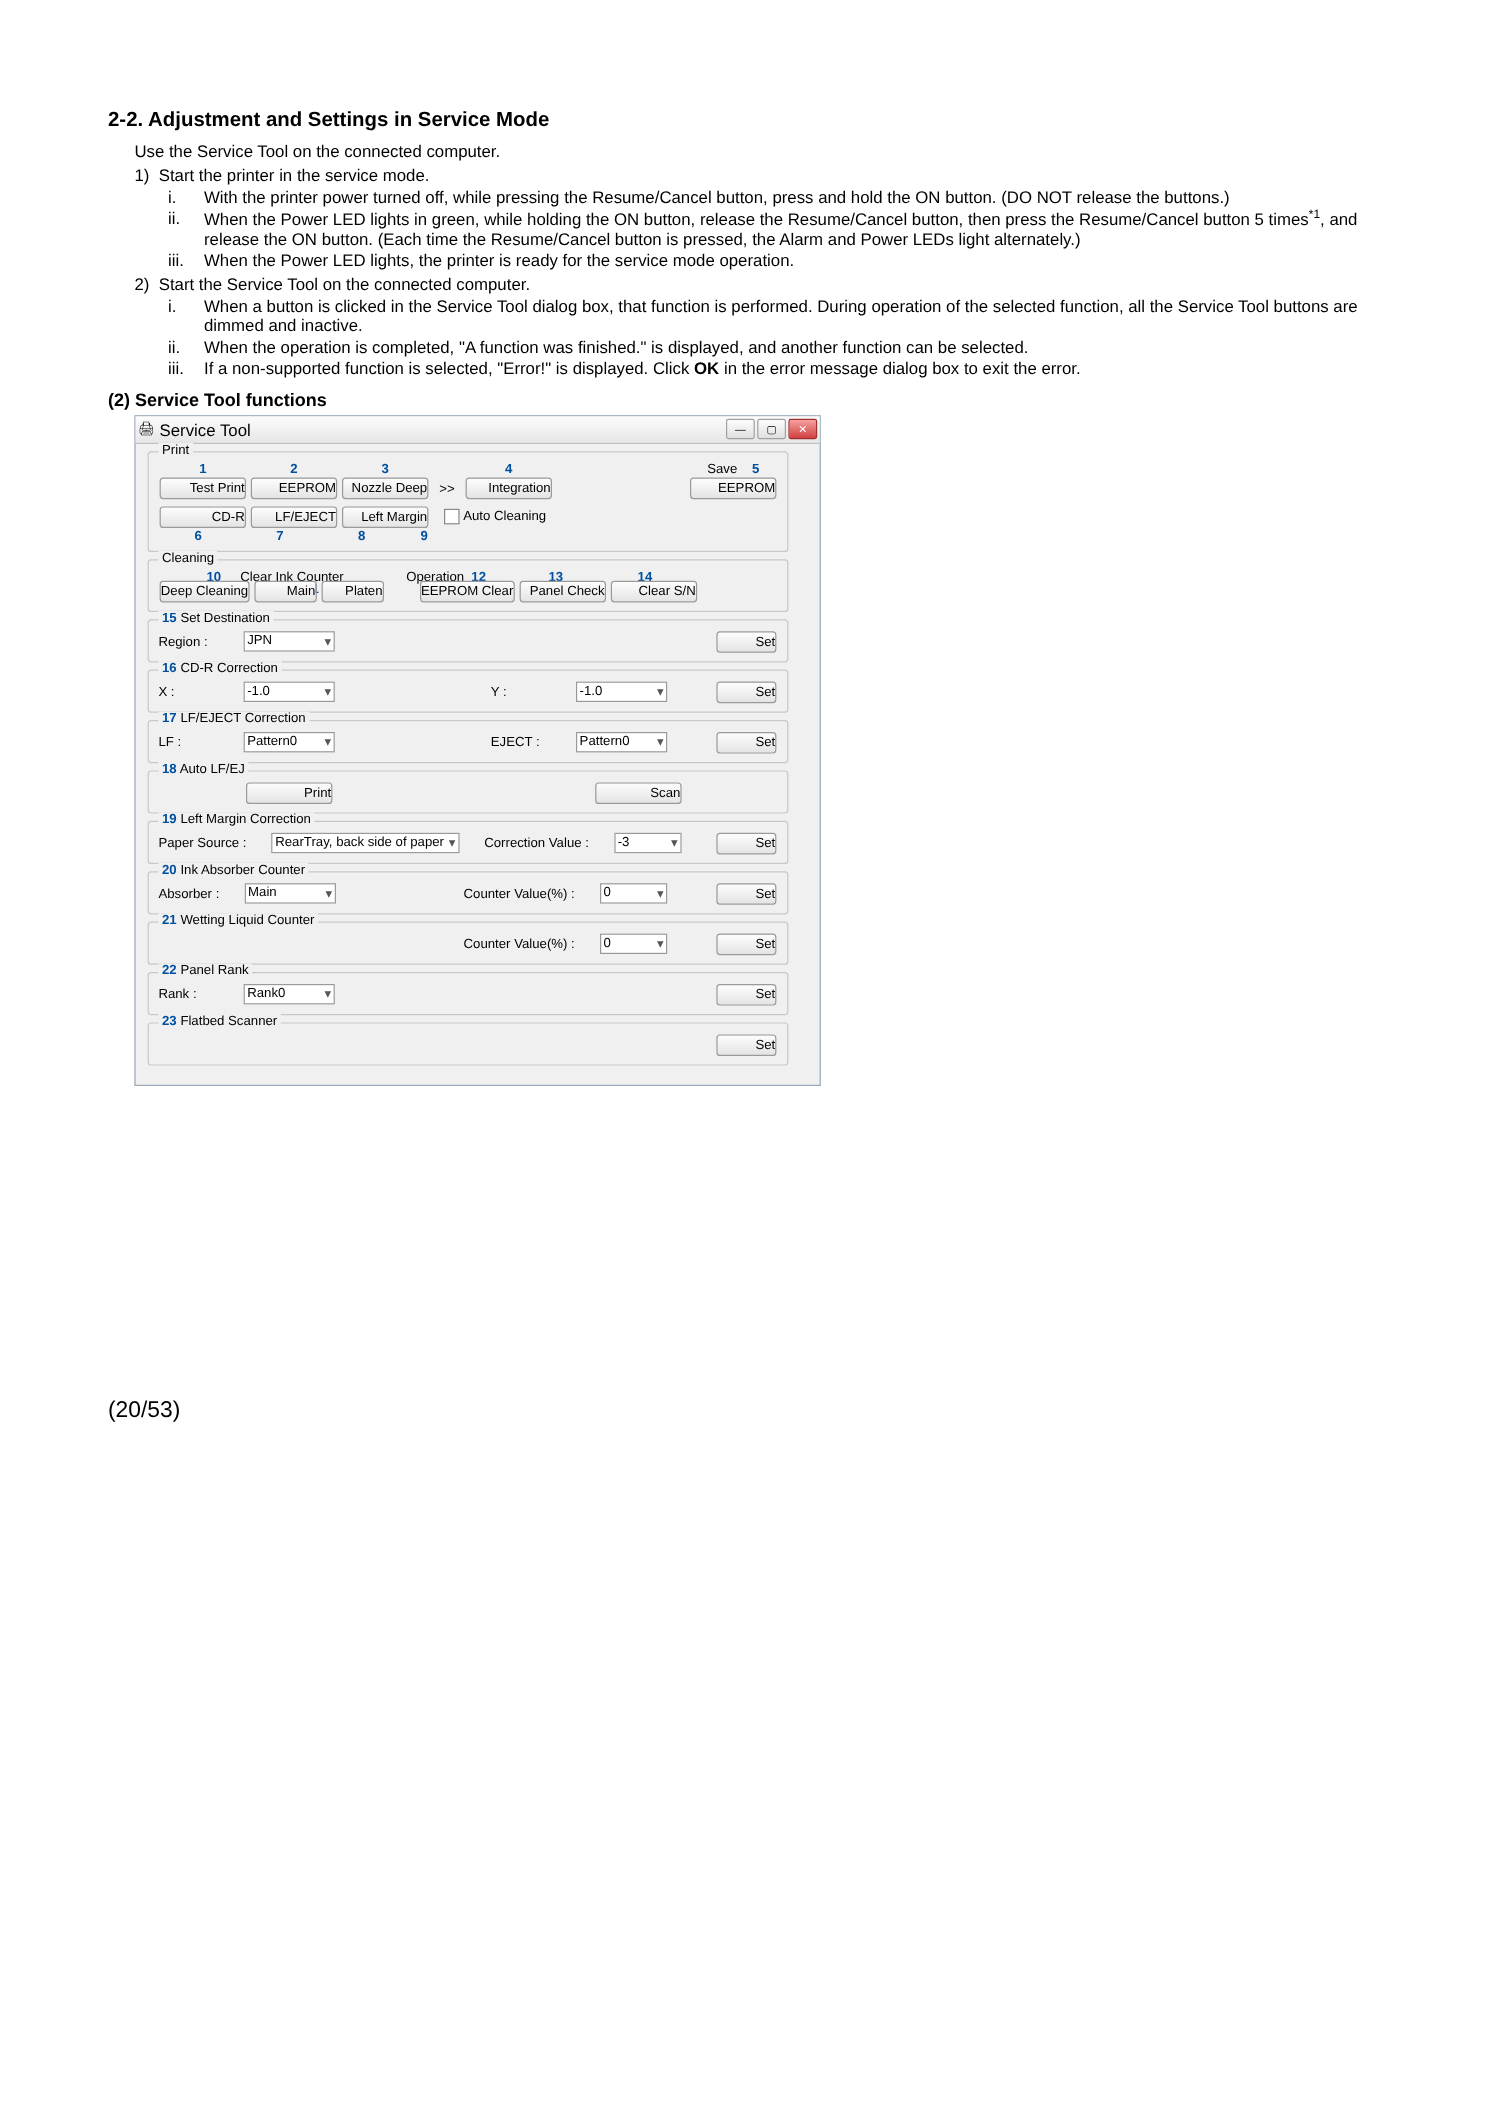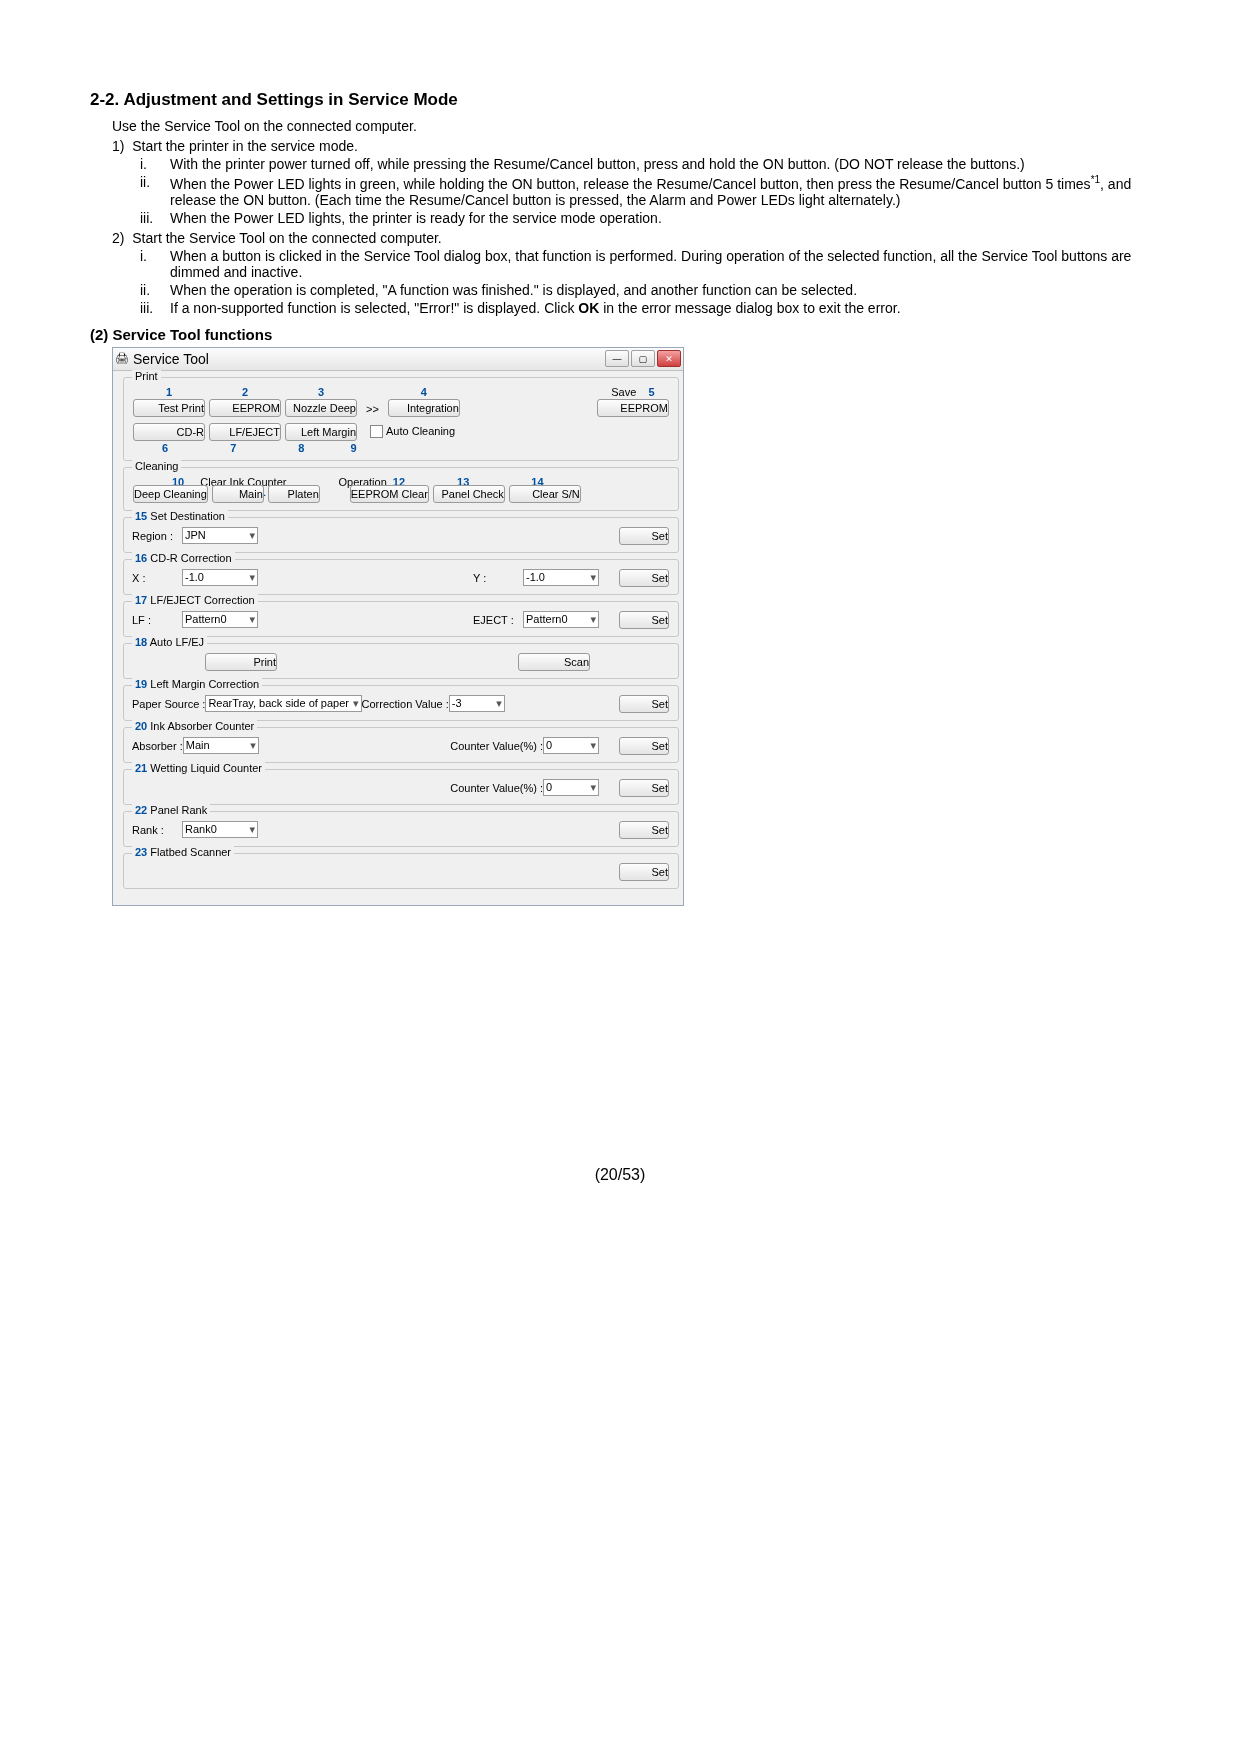--- a/index.html
+++ b/index.html
@@ -13,34 +13,34 @@
 ol.r>li{display:flex;margin:0 0 2px 0}
 ol.r>li>.m{width:30px;flex-shrink:0}
 .sup{vertical-align:super;font-size:10px}
 b{font-weight:bold}
 .cap{margin:4px 0 0 22px}
 .tool{margin:4px 0 0 22px;width:570px;border:1px solid #98a8b8;background:#f0f0f0;font-family:Tahoma,sans-serif;font-size:11px}
 .tb{height:22px;background:linear-gradient(#fcfcfc,#e6e6e6);border-bottom:1px solid #c0c0c0;display:flex;align-items:center;padding:0 2px}
 .ti{font-size:14px;margin-left:4px}
 .wb{width:22px;height:15px;border:1px solid #a0a0a0;background:linear-gradient(#fdfdfd,#e0e0e0);margin-left:2px;border-radius:2px;display:flex;align-items:center;justify-content:center;font-size:9px}
 .wb.cl{background:linear-gradient(#f5a0a0,#d04040);color:#fff;border-color:#a03030}
-.body{padding:6px 4px 10px 10px}
+.body{padding:6px 26px 10px 10px}
 .grp{border:1px solid #c8c8c8;border-radius:3px;padding:8px 8px 6px 8px;margin-bottom:6px;position:relative}
 .gt{position:absolute;top:-8px;left:8px;background:#f0f0f0;padding:0 3px;font-size:11px}
 .num{color:#0050a0;font-weight:bold;font-size:11px}
 .btn{display:inline-block;background:linear-gradient(#fdfdfd,#e4e4e4);border:1px solid #9a9a9a;border-radius:3px;padding:2px 0;font-size:11px;text-align:right;min-width:70px;margin:1px}
 .sel{display:inline-block;background:#fff;border:1px solid #9a9a9a;font-size:11px;padding:1px 2px;min-width:70px}
 .sel:after{content:"▾";float:right;color:#555;margin-left:4px}
 .row{display:flex;align-items:center;flex-wrap:wrap;gap:2px}
 .lbl{font-size:11px;min-width:50px}
 .rs{margin-left:auto}
 .cb{display:inline-block;width:11px;height:11px;border:1px solid #888;background:#fff;vertical-align:middle;margin-right:3px}
-.pn{text-align:center;margin-top:260px;font-size:16px;padding-bottom:40px}
+.pn{margin-top:260px;font-size:19px;padding-bottom:40px}
 .sp{flex:1}
-.g8{gap:0}
+.g8{gap:21px}
 </style>
 </head>
 <body>
 
 <div class="page">
 <h2>2-2.  Adjustment and Settings in Service Mode</h2>
 <div class="intro">Use the Service Tool on the connected computer.</div>
 <ol class="n">
 <li><span>1)</span>&nbsp;&nbsp;<span>Start the printer in the service mode.</span>
 <ol class="r">

